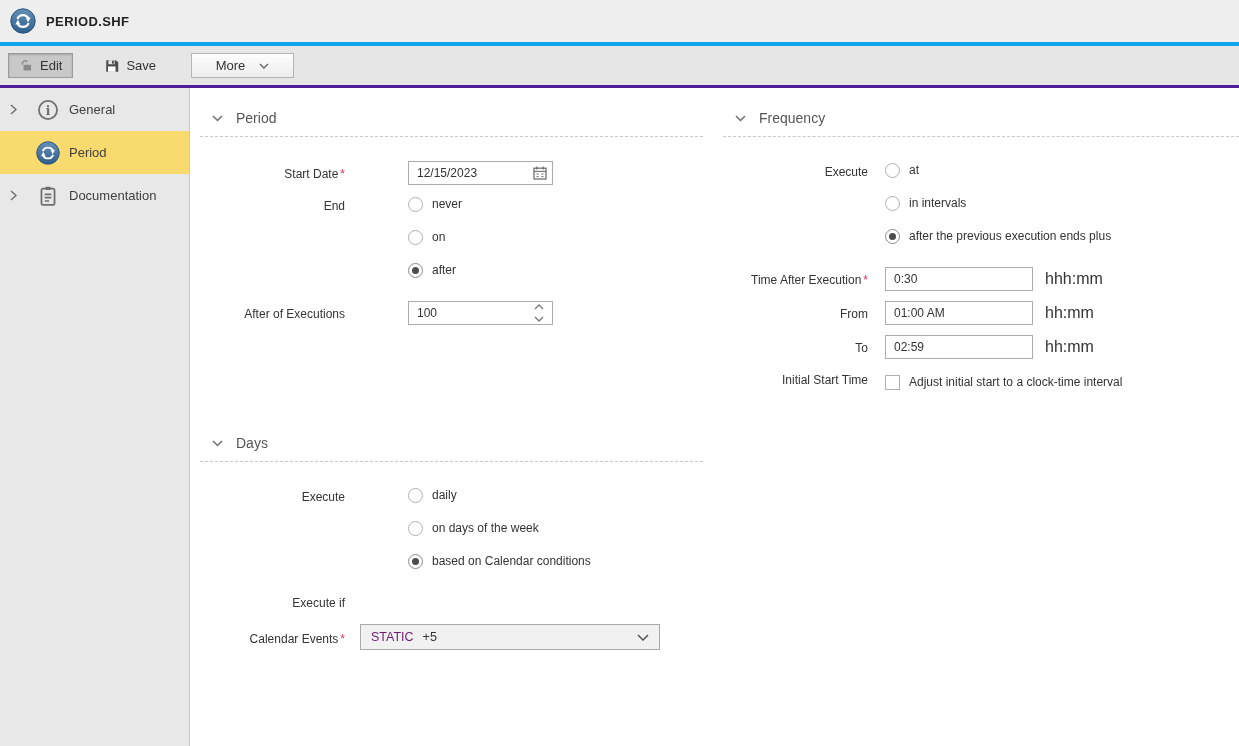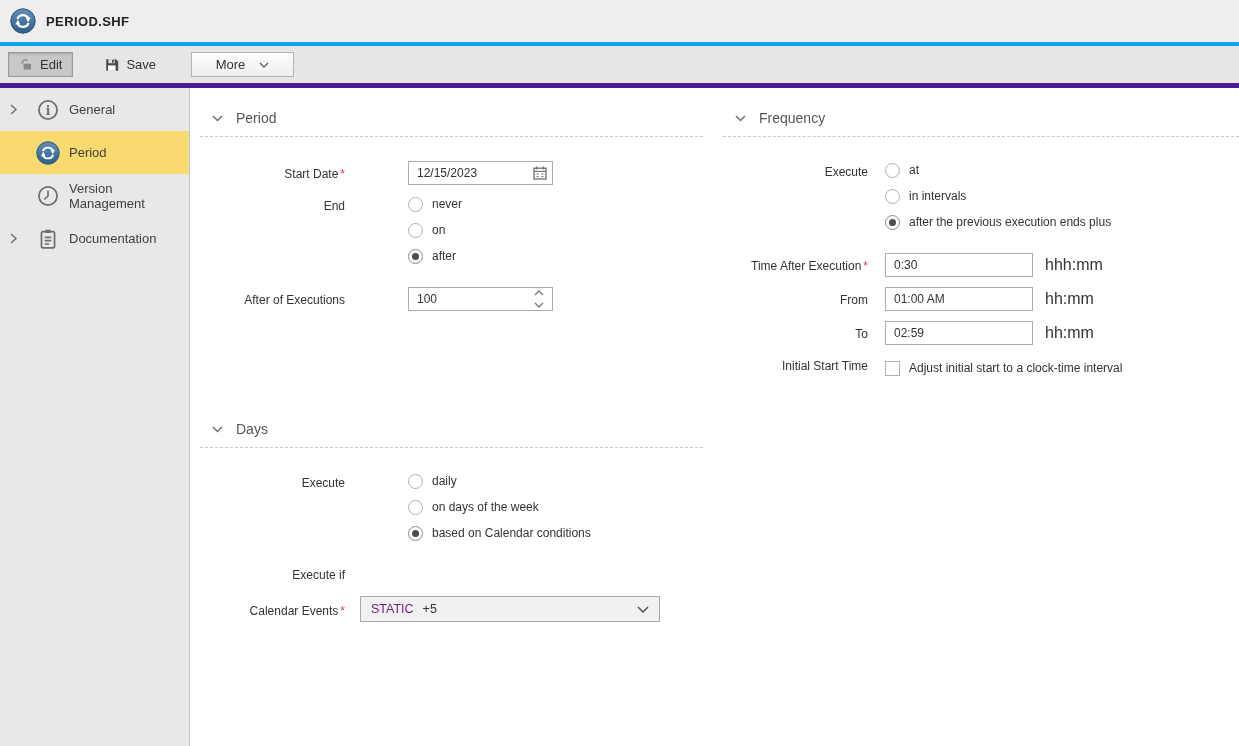--- a/index.html
+++ b/index.html
@@ -20,21 +20,21 @@
     display: flex; align-items: center;
     padding-left: 10px; gap: 10px;
   }
   .titlebar .app-icon { width: 26px; height: 26px; display: block; }
   .titlebar .title { font-size: 13px; font-weight: bold; color: #222; letter-spacing: .4px; }
 
   
   .toolbar {
     height: 42px; flex: 0 0 42px;
     background: #e6e6e6;
-    border-bottom: 5px solid #4c1d95;
+    border-bottom: 3px solid #4c1d95;
     display: flex; align-items: center;
   }
   .tbtn {
     display: inline-flex; align-items: center; gap: 6px;
     height: 25px; padding: 0 10px;
     font-size: 13px; color: #333;
     background: transparent; border: 1px solid transparent;
     cursor: pointer;
   }
   .tbtn svg { display: block; }
@@ -107,21 +107,21 @@
     position: absolute; right: 5px; top: 4px; width: 16px; height: 16px;
     cursor: pointer;
   }
   .spin {
     position: absolute; right: 7px; top: 3px; width: 12px; height: 18px;
     display: flex; flex-direction: column; justify-content: space-between;
     cursor: pointer;
   }
   .hint { font-size: 16px; color: #333; margin-left: 12px; line-height: 24px; }
 
-  .radio-group { display: flex; flex-direction: column; gap: 8px; }
+  .radio-group { display: flex; flex-direction: column; gap: 15px; }
   .opt { display: flex; align-items: center; gap: 9px; height: 18px; cursor: pointer; }
   .opt-label { font-size: 12px; color: #333; }
   input[type="radio"], input[type="checkbox"] {
     appearance: none; -webkit-appearance: none;
     width: 15px; height: 15px; margin: 0;
     border: 1px solid #b0b0b0; background: #fff; cursor: pointer;
     position: relative; flex: 0 0 15px;
   }
   input[type="radio"] { border-radius: 50%; }
   input[type="radio"]:checked { border-color: #8b8b8b; }
@@ -216,28 +216,20 @@
           </defs>
           <circle cx="13" cy="13" r="12.2" fill="url(#bgB)" stroke="#27527d"></circle>
           <path d="M7.4 11 A6 6 0 0 1 18.6 11" fill="none" stroke="#fff" stroke-width="2.1"></path>
           <polygon points="20.7,9.4 18.1,14.3 15.8,9.8" fill="#fff"></polygon>
           <path d="M18.6 15 A6 6 0 0 1 7.4 15" fill="none" stroke="#fff" stroke-width="2.1"></path>
           <polygon points="5.3,16.6 7.9,11.7 10.2,16.2" fill="#fff"></polygon>
         </svg>
         <span class="s-label">Period</span>
       </div>
 
-      <div class="side-item">
-        <span class="expander"></span>
-        <svg class="s-icon" viewBox="0 0 22 22">
-          <circle cx="11" cy="11" r="8.3" fill="none" stroke="#6e6e6e" stroke-width="1.6"></circle>
-          <path d="M11 6.2 V11 L7.6 14.2" fill="none" stroke="#6e6e6e" stroke-width="1.5"></path>
-        </svg>
-        <span class="s-label">Version Management</span>
-      </div>
 
       <div class="side-item">
         <span class="expander">
           <svg width="7" height="11" viewBox="0 0 7 11">
               <polyline points="1,1 6,5.5 1,10" fill="none" stroke="#6e6e6e" stroke-width="1.4"></polyline>
             </svg>
         </span>
         <svg class="s-icon" viewBox="0 0 22 22">
           <rect x="5" y="4.2" width="12" height="15" rx="1.5" fill="none" stroke="#6e6e6e" stroke-width="1.6"></rect>
           <rect x="8.5" y="2.6" width="5" height="3" rx="0.8" fill="#6e6e6e"></rect>

